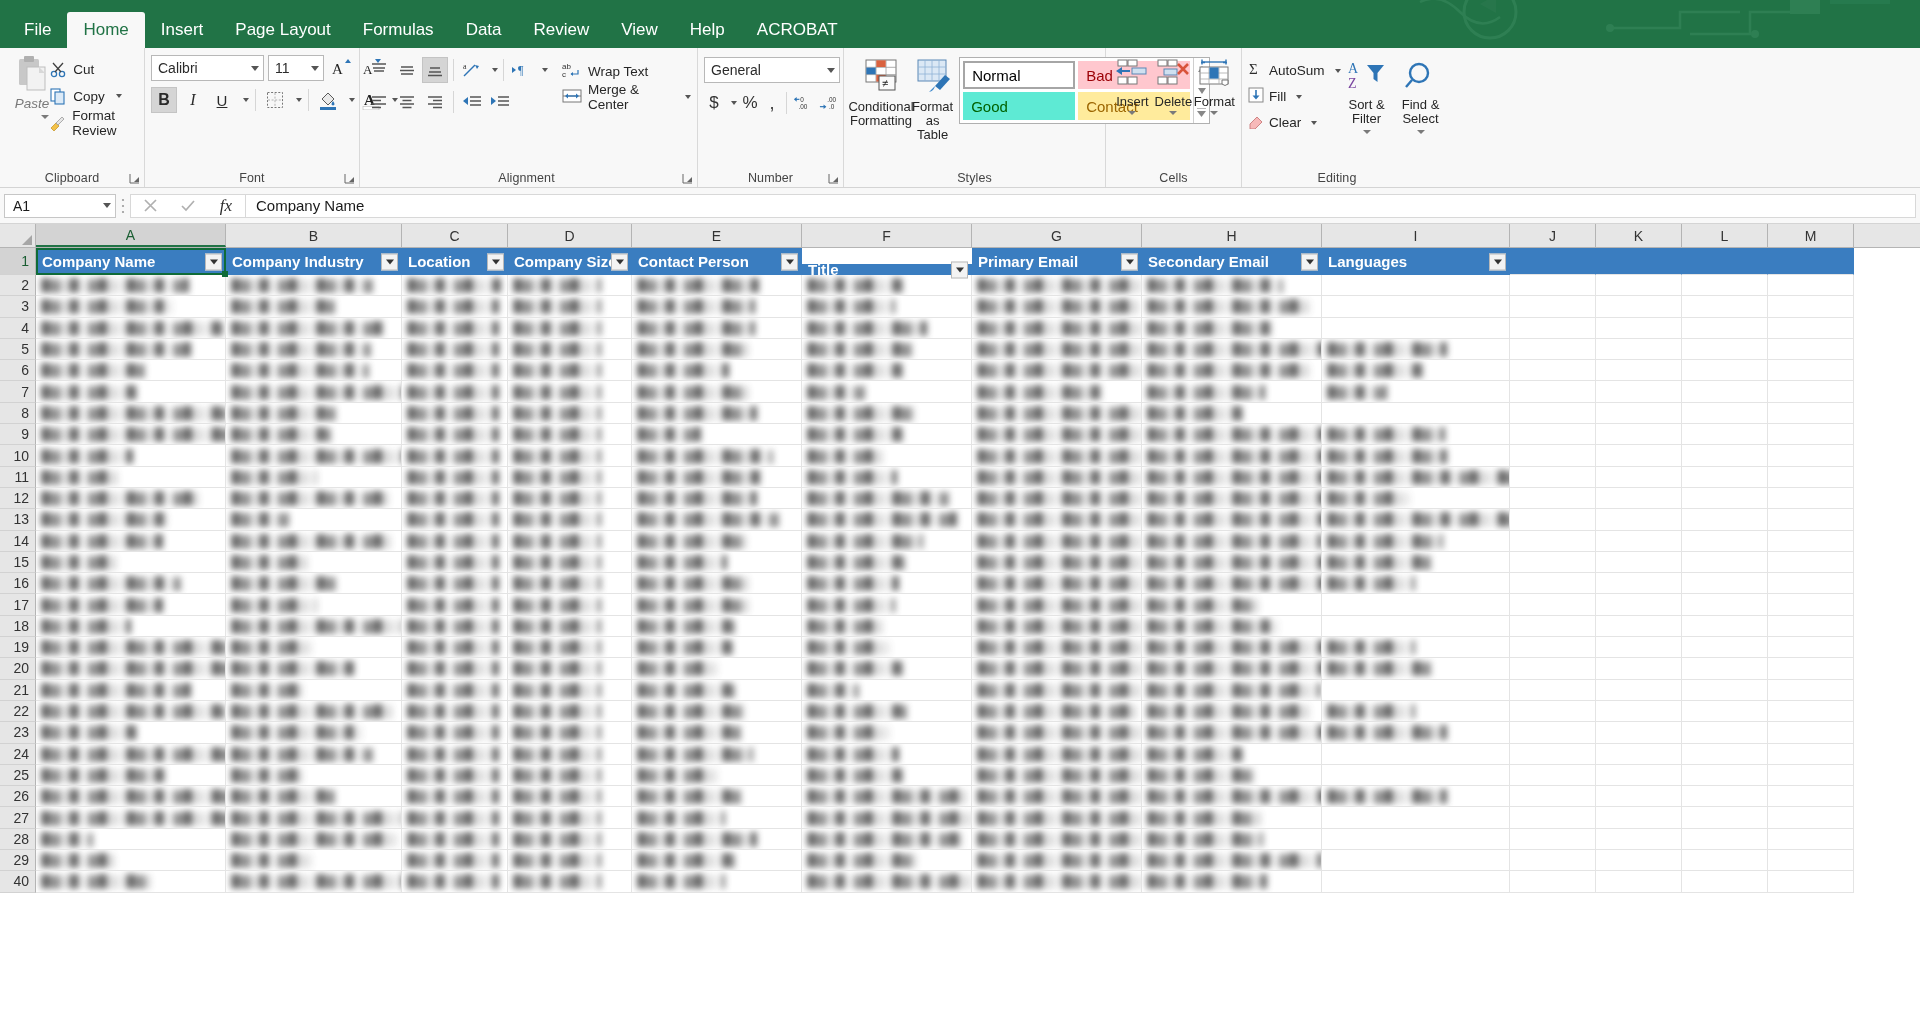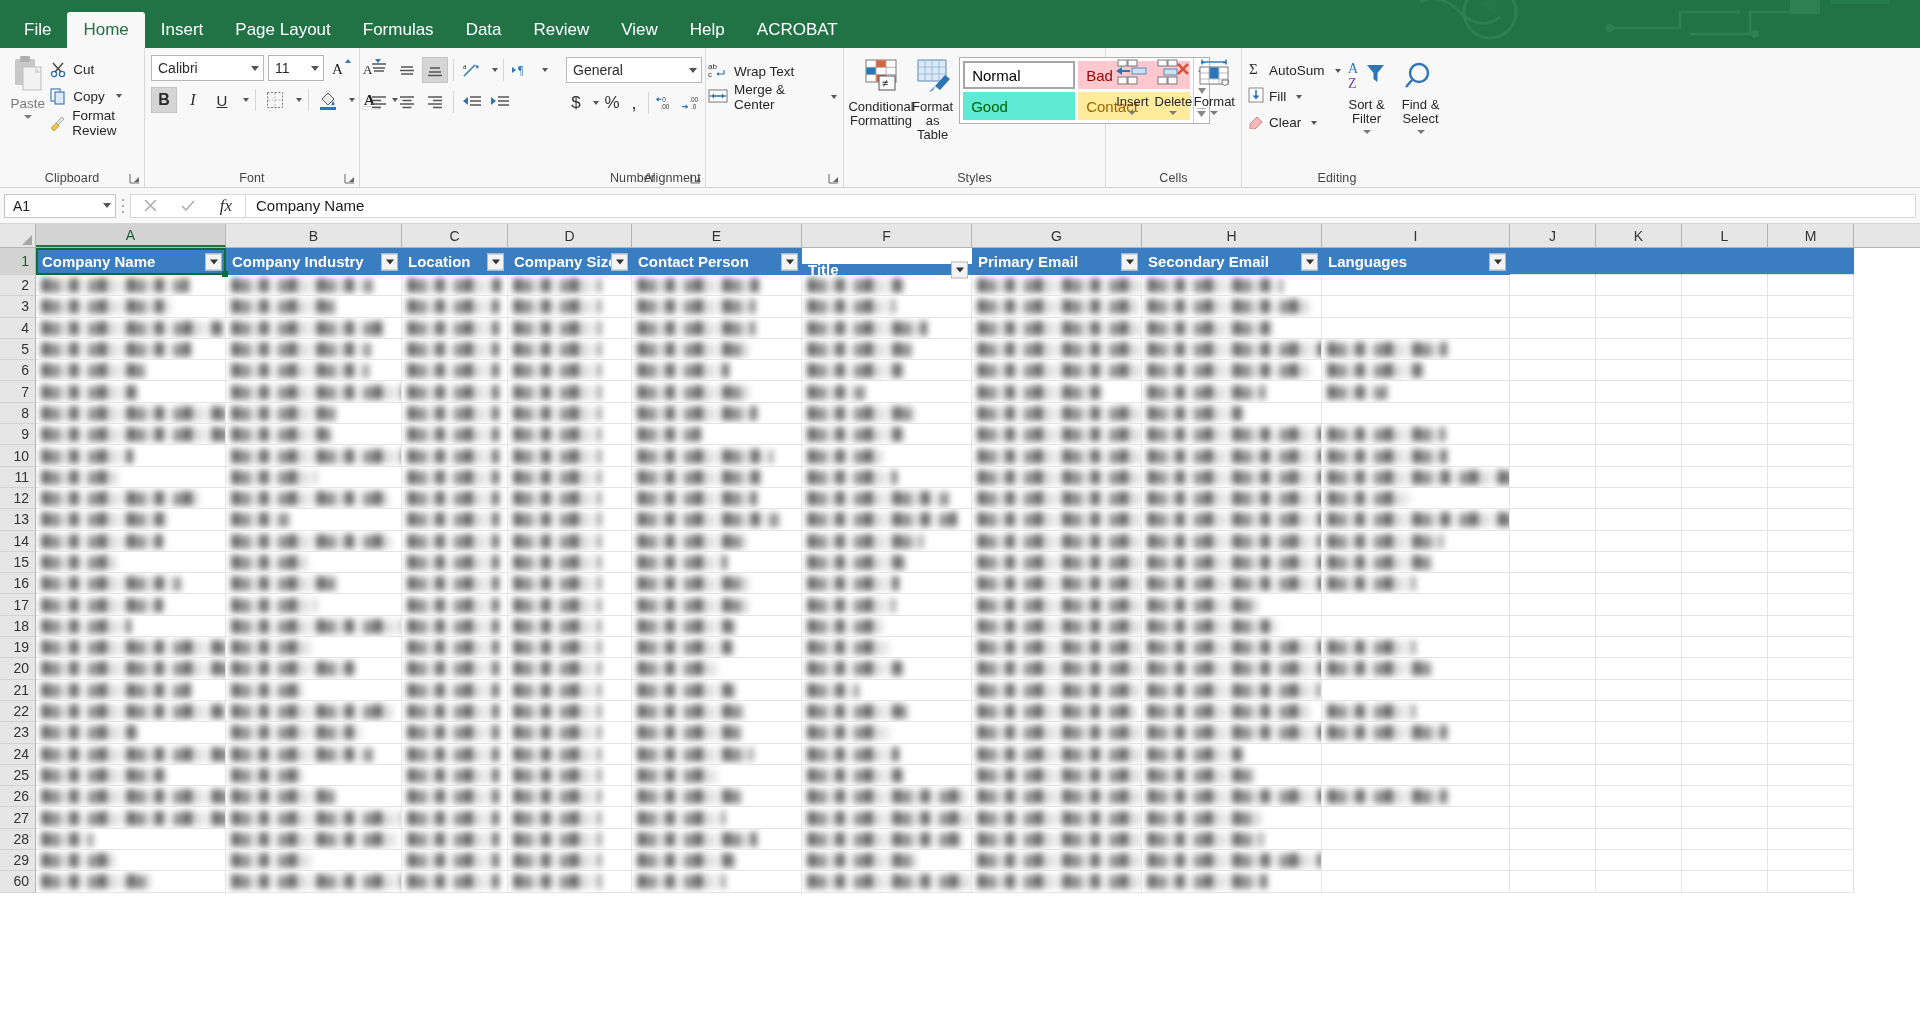--- a/index.html
+++ b/index.html
@@ -44,22 +44,22 @@
     position: absolute; bottom: 2px; left: 0; right: 0; text-align: center;
     font-size: 12.5px; color: #444; letter-spacing: .1px;
   }
   .group-body { display: flex; flex: 1; align-items: flex-start; }
   .dlg-launch { position: absolute; right: 4px; bottom: 3px; width: 11px; height: 11px; }
   .dlg-launch svg { display: block; }
 
   
   .g-clip { width: 145px; }
   .paste-btn {
-    width: 56px; display: flex; flex-direction: column; align-items: center;
-    padding-top: 2px; cursor: pointer;
+    width: 56px; display: flex; flex-direction: column; align-items: flex-end;
+    padding-top: 2px; cursor: pointer; font-style: italic;
   }
   .paste-icon { width: 34px; height: 40px; position: relative; }
   .paste-label { font-size: 13.5px; color: #7a7a7a; margin-top: 1px; }
   .caret-d { width: 0; height: 0; border-left: 4px solid transparent;
     border-right: 4px solid transparent; border-top: 4px solid #7a7a7a; margin-top: 4px; }
   .clip-items { display: flex; flex-direction: column; gap: 5px; padding-top: 5px; }
   .clip-item { display: flex; align-items: center; gap: 6px; font-size: 13.5px;
     color: #262626; cursor: pointer; height: 22px; }
   .clip-item .ci-ico { width: 18px; height: 18px; display:flex; align-items:center; justify-content:center;}
   .mini-caret { width:0;height:0;border-left:3.5px solid transparent;border-right:3.5px solid transparent;
@@ -424,65 +424,20 @@
         <div class="sqbtn">
           <svg width="20" height="18" viewBox="0 0 20 18">
               <path d="M8 4 h11 M8 8 h11 M8 12 h11" stroke="#555" stroke-width="1.3"></path>
               <path d="M1 4 l5 4 l-5 4z" fill="#2e75b6"></path>
             </svg>
         </div>
       </div>
     </div>
   </div>
 
-  <div class="group g-num">
-    <div class="group-body" style="flex-direction:column;padding-top:4px;">
-      <div class="combo numfmt">
-        <span class="cv">General</span>
-        <span class="cc"></span>
-      </div>
-      <div class="num-row2">
-        <div class="sqbtn" style="width:20px;">
-          <span style="font-size:17px;color:#333;">$</span>
-        </div>
-        <span class="mini-caret"></span>
-        <div class="sqbtn" style="width:22px;">
-          <span style="font-size:17px;color:#333;">%</span>
-        </div>
-        <div class="sqbtn" style="width:18px;">
-          <span style="font-size:18px;color:#333;line-height:8px;">,</span>
-        </div>
-        <div class="divider-v"></div>
-        <div class="sqbtn" style="width:24px;">
-          <svg width="24" height="18" viewBox="0 0 24 18">
-              <text x="8" y="8" font-family="Liberation Sans, sans-serif" font-size="7" fill="#333">0</text>
-              <text x="6" y="16" font-family="Liberation Sans, sans-serif" font-size="7" fill="#333">.00</text>
-              <path d="M7 5 l-5 0" stroke="#2e75b6" stroke-width="1.3"></path>
-              <path d="M4 2.5 l-3 2.5 l3 2.5z" fill="#2e75b6"></path>
-            </svg>
-        </div>
-        <div class="sqbtn" style="width:24px;">
-          <svg width="24" height="18" viewBox="0 0 24 18">
-              <text x="9" y="8" font-family="Liberation Sans, sans-serif" font-size="7" fill="#333">.00</text>
-              <text x="11" y="16" font-family="Liberation Sans, sans-serif" font-size="7" fill="#333">.0</text>
-              <path d="M1 13 l6 0" stroke="#2e75b6" stroke-width="1.3"></path>
-              <path d="M5 10.5 l3 2.5 l-3 2.5z" fill="#2e75b6"></path>
-            </svg>
-        </div>
-      </div>
-    </div>
-    <div class="group-label">Number</div>
-    <span class="dlg-launch">
-      <svg width="11" height="11" viewBox="0 0 11 11">
-          <path d="M1 1 v9 h9" fill="none" stroke="#666" stroke-width="1"></path>
-          <path d="M5 9 l5 -5 v5z" fill="#666"></path>
-        </svg>
-    </span>
-  </div>
-
   <div class="group g-align2">
     <div class="group-body" style="flex-direction:column;padding-top:5px;">
       <div class="wrap-item">
         <span class="ci-ico">
           <svg width="20" height="18" viewBox="0 0 20 18">
               <text x="0" y="8" font-family="Liberation Sans, sans-serif" font-size="8" fill="#333">ab</text>
               <text x="0" y="16" font-family="Liberation Sans, sans-serif" font-size="8" fill="#333">c</text>
               <path d="M9 13 h7 v-4" fill="none" stroke="#2e75b6" stroke-width="1.2"></path>
               <path d="M11 11 l-2.5 2 l2.5 2z" fill="#2e75b6"></path>
             </svg>
@@ -497,20 +452,65 @@
               <path d="M5 9 h10" stroke="#2e75b6" stroke-width="1.3"></path>
               <path d="M6 6.6 l-3 2.4 l3 2.4z" fill="#2e75b6"></path>
               <path d="M14 6.6 l3 2.4 l-3 2.4z" fill="#2e75b6"></path>
             </svg>
         </span>
         <span>Merge &amp; Center</span>
         <span class="mini-caret"></span>
       </div>
     </div>
     <div class="group-label" style="left:-200px;">Alignment</div>
+    <span class="dlg-launch">
+      <svg width="11" height="11" viewBox="0 0 11 11">
+          <path d="M1 1 v9 h9" fill="none" stroke="#666" stroke-width="1"></path>
+          <path d="M5 9 l5 -5 v5z" fill="#666"></path>
+        </svg>
+    </span>
+  </div>
+
+  <div class="group g-num">
+    <div class="group-body" style="flex-direction:column;padding-top:4px;">
+      <div class="combo numfmt">
+        <span class="cv">General</span>
+        <span class="cc"></span>
+      </div>
+      <div class="num-row2">
+        <div class="sqbtn" style="width:20px;">
+          <span style="font-size:17px;color:#333;">$</span>
+        </div>
+        <span class="mini-caret"></span>
+        <div class="sqbtn" style="width:22px;">
+          <span style="font-size:17px;color:#333;">%</span>
+        </div>
+        <div class="sqbtn" style="width:18px;">
+          <span style="font-size:18px;color:#333;line-height:8px;">,</span>
+        </div>
+        <div class="divider-v"></div>
+        <div class="sqbtn" style="width:24px;">
+          <svg width="24" height="18" viewBox="0 0 24 18">
+              <text x="8" y="8" font-family="Liberation Sans, sans-serif" font-size="7" fill="#333">0</text>
+              <text x="6" y="16" font-family="Liberation Sans, sans-serif" font-size="7" fill="#333">.00</text>
+              <path d="M7 5 l-5 0" stroke="#2e75b6" stroke-width="1.3"></path>
+              <path d="M4 2.5 l-3 2.5 l3 2.5z" fill="#2e75b6"></path>
+            </svg>
+        </div>
+        <div class="sqbtn" style="width:24px;">
+          <svg width="24" height="18" viewBox="0 0 24 18">
+              <text x="9" y="8" font-family="Liberation Sans, sans-serif" font-size="7" fill="#333">.00</text>
+              <text x="11" y="16" font-family="Liberation Sans, sans-serif" font-size="7" fill="#333">.0</text>
+              <path d="M1 13 l6 0" stroke="#2e75b6" stroke-width="1.3"></path>
+              <path d="M5 10.5 l3 2.5 l-3 2.5z" fill="#2e75b6"></path>
+            </svg>
+        </div>
+      </div>
+    </div>
+    <div class="group-label">Number</div>
     <span class="dlg-launch">
       <svg width="11" height="11" viewBox="0 0 11 11">
           <path d="M1 1 v9 h9" fill="none" stroke="#666" stroke-width="1"></path>
           <path d="M5 9 l5 -5 v5z" fill="#666"></path>
         </svg>
     </span>
   </div>
 
   <div class="group g-styles">
     <div class="group-body" style="padding-top:3px;">
@@ -763,21 +763,21 @@
         <div class="rh">20</div>
         <div class="rh">21</div>
         <div class="rh">22</div>
         <div class="rh">23</div>
         <div class="rh">24</div>
         <div class="rh">25</div>
         <div class="rh">26</div>
         <div class="rh">27</div>
         <div class="rh">28</div>
         <div class="rh">29</div>
-        <div class="rh">60</div>
+        <div class="rh">40</div>
       </div>
     <div class="sheet" id="sheet">
         <div class="trow hdrrow">
           <div class="hdr-cell first" style="width: 190px; min-width: 190px;">
             <span>Company Name</span>
             <span class="filter-btn">
               <i></i>
             </span>
           </div>
           <div class="hdr-cell" style="width: 176px; min-width: 176px;">

